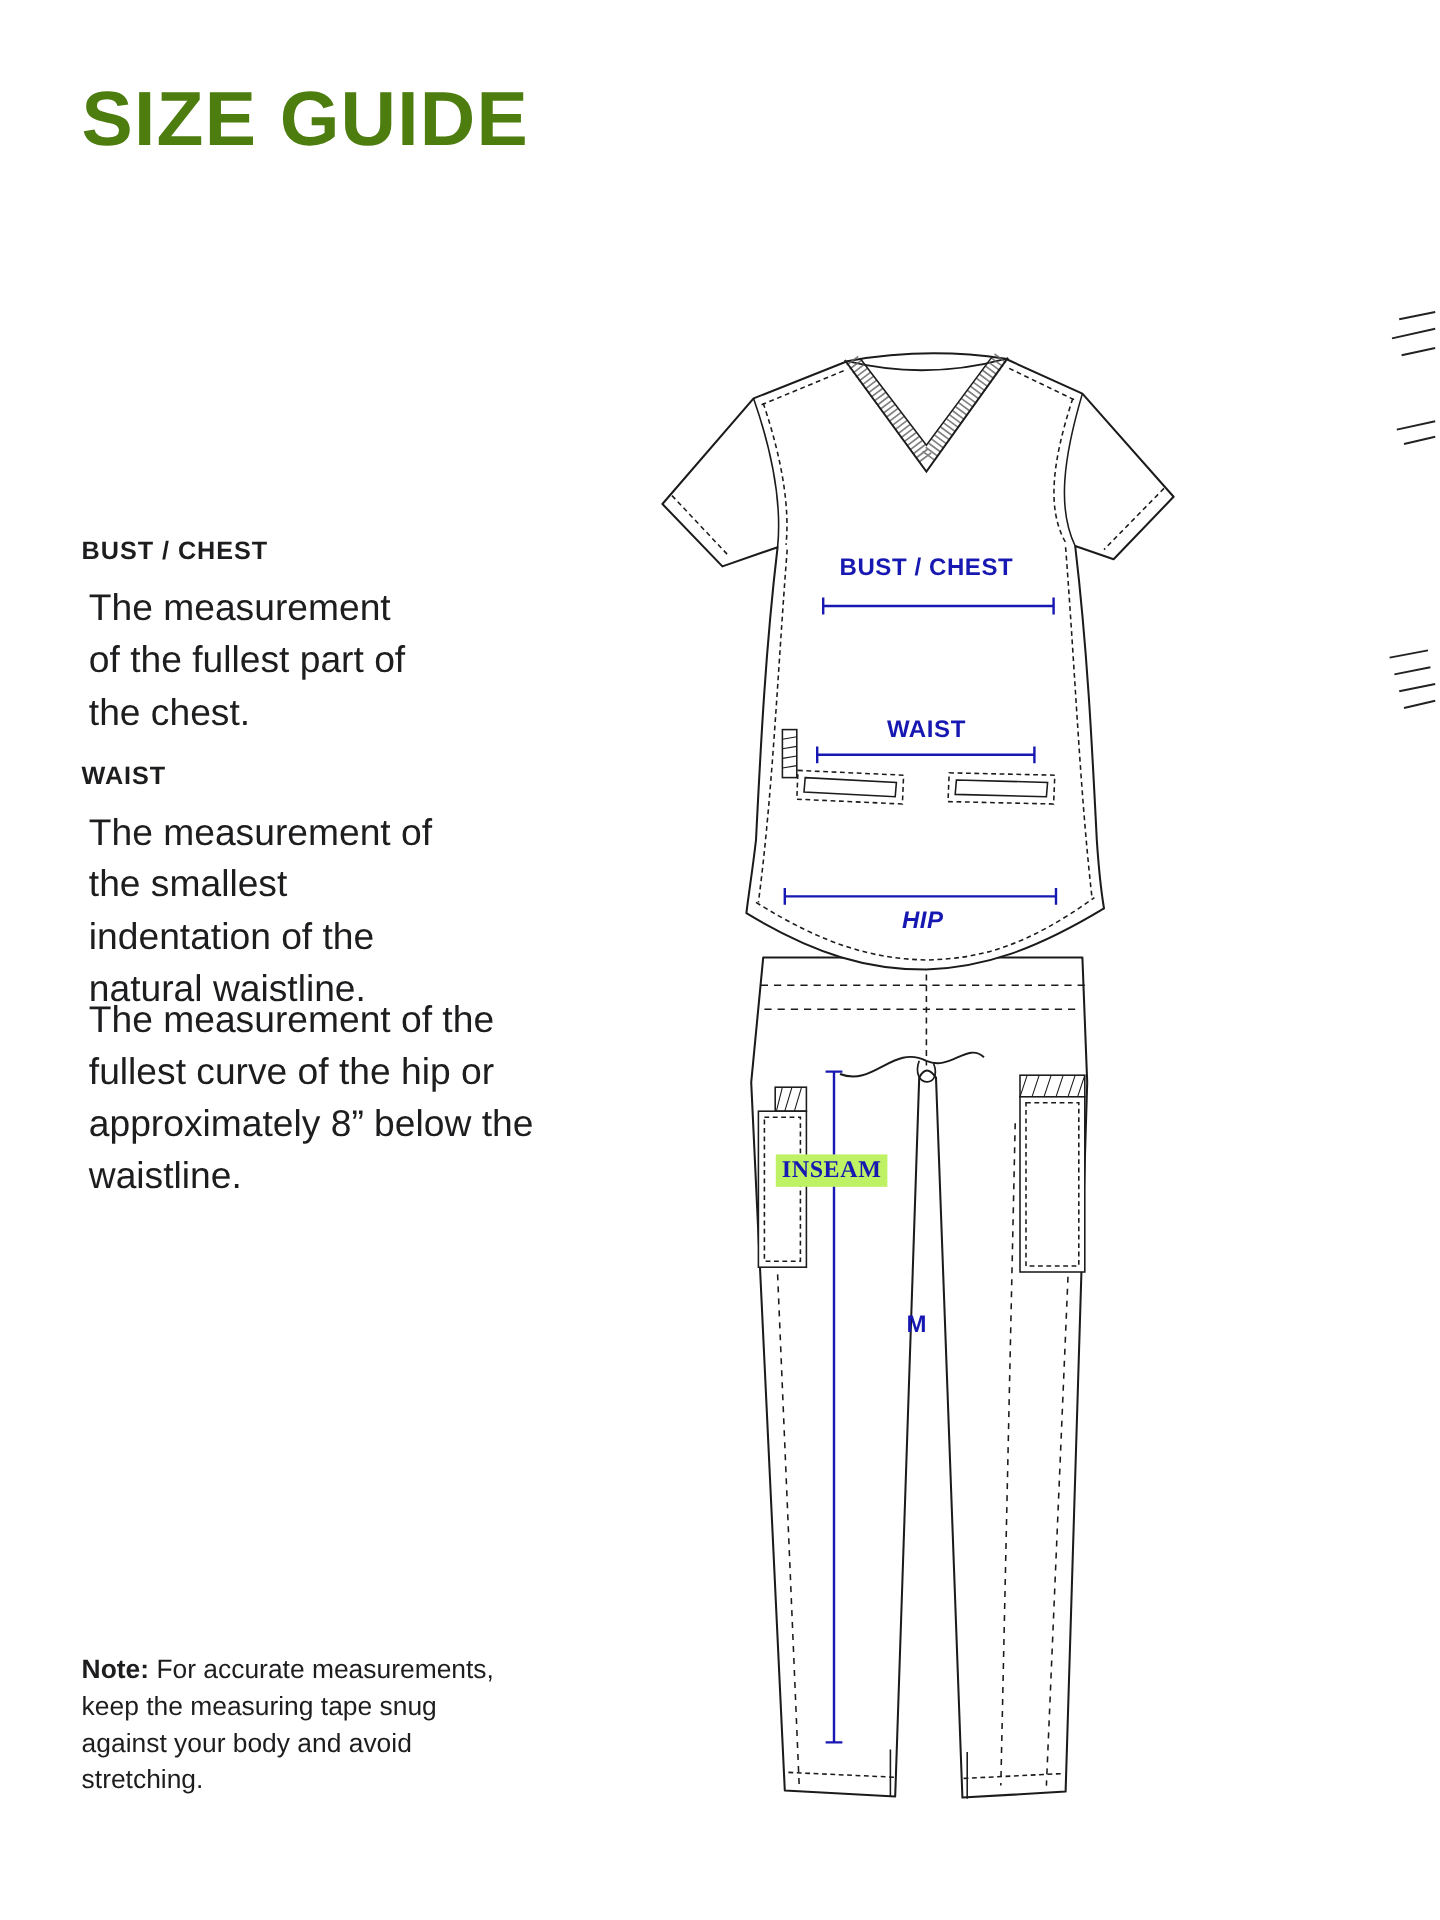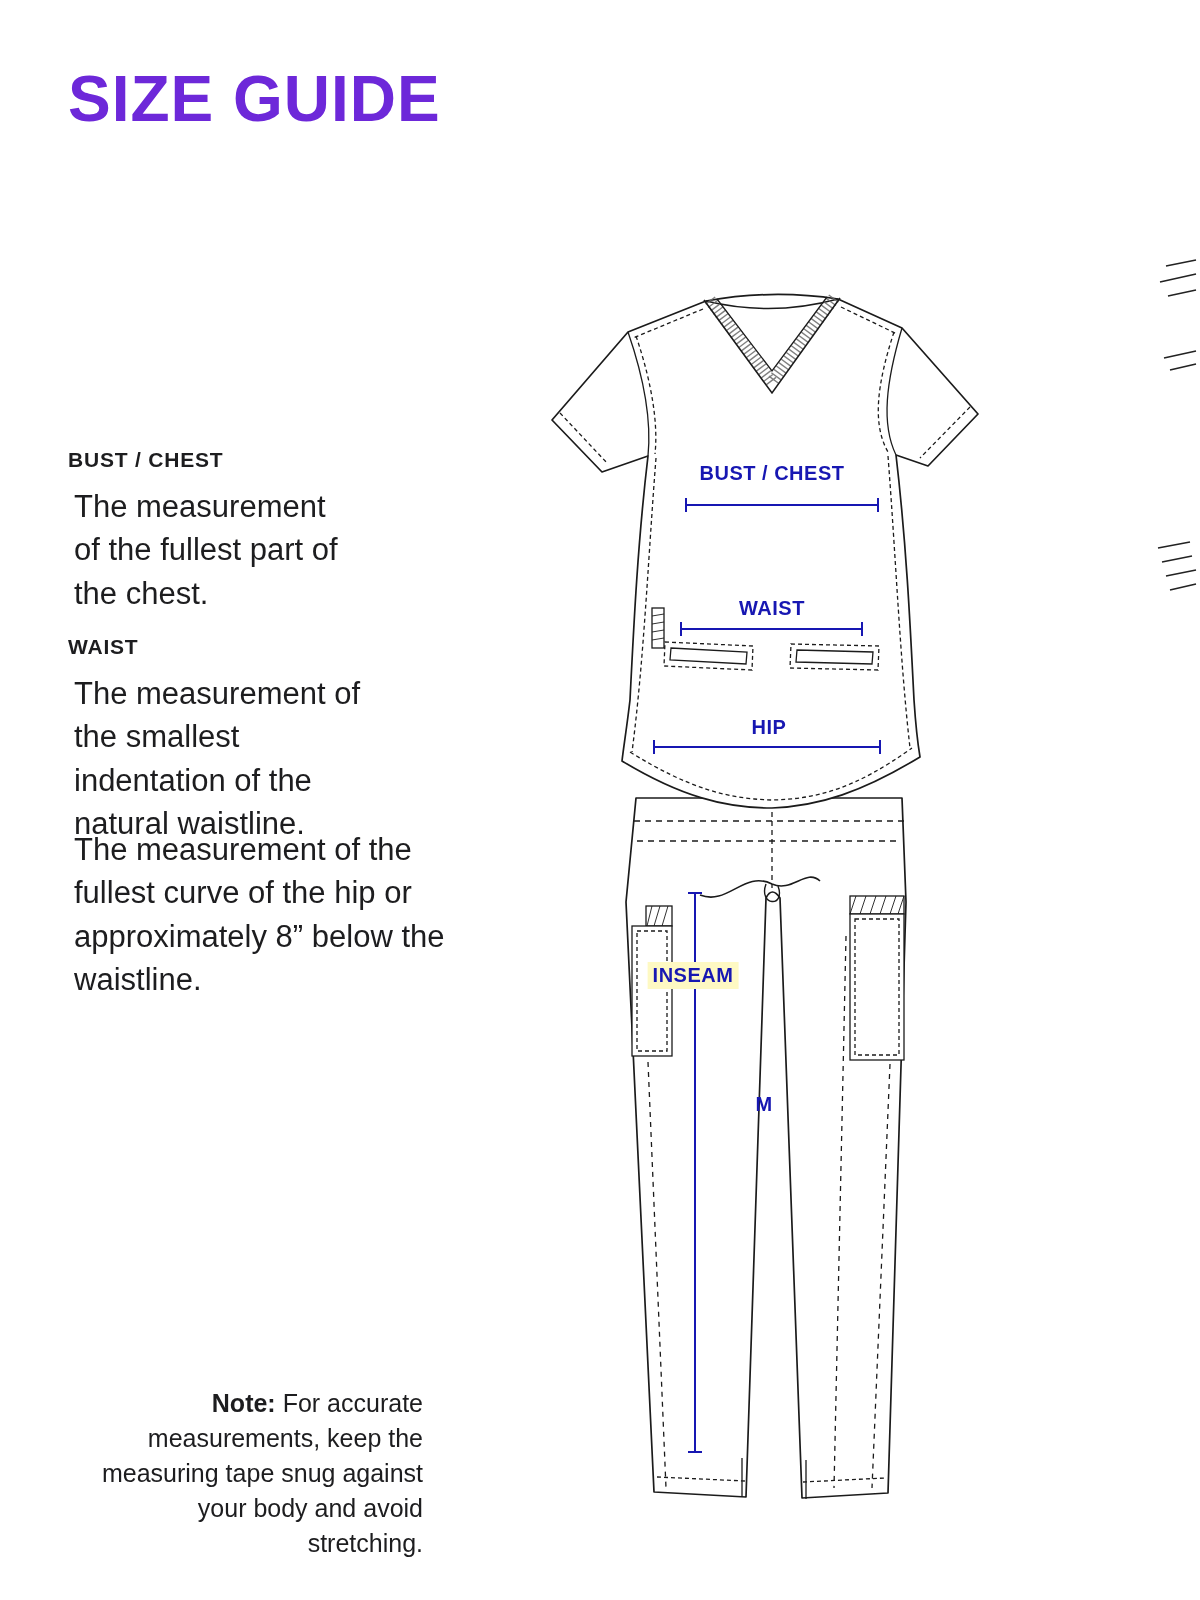--- a/index.html
+++ b/index.html
@@ -7,49 +7,49 @@
   html,body { margin:0; padding:0; }
   body {
     width:1200px; height:1600px; position:relative; overflow:hidden;
     background:#ffffff; color:var(--ink);
     font-family:"Liberation Sans", sans-serif;
   }
   .page { position:absolute; inset:0; }
 
   .title {
     position:absolute; left:68px; top:62px; margin:0;
-    font-size:64px; font-weight:bold; letter-spacing:1px; color:#6d28d9;
+    font-size:64px; font-weight:bold; letter-spacing:1px; color:#4d7c0f;
   }
   .intro {
     position:absolute; left:68px; top:180px; width:440px; margin:0;
     font-size:27px; line-height:1.38;
   }
   .def { position:absolute; left:68px; }
   .def h3 { margin:0 0 13px 0; font-size:21px; font-weight:bold; letter-spacing:0.8px; }
   .def p  { margin:6px; font-size:31px; line-height:1.4; }
   #def-bust   { top:448px; }  #def-bust p   { width:280px; }
   #def-waist  { top:635px; }  #def-waist p  { width:312px; }
   #def-hips   { top:822px; }  #def-hips p   { width:388px; }
   #def-inseam { top:1025px; } #def-inseam p { width:358px; }
 
   .note {
-    position:absolute; left:68px; top:1376px; width:345px; margin:10px;
-    font-size:25px; line-height:1.4;text-align:right;
+    position:absolute; left:68px; top:1376px; width:345px; margin:0;
+    font-size:22px; line-height:1.4;
   }
   .note b { font-weight:bold; }
 
   .garment { position:absolute; left:0; top:0; width:1200px; height:1600px; pointer-events:none; }
   .blue path { stroke:var(--accent); }
 
   .diagram-label {
     position:absolute; transform:translateX(-50%);
     color:var(--accent); font-weight:bold; font-size:20px; letter-spacing:0.5px;
     white-space:nowrap;
   }
-  #lbl-inseam { background:#fef9c3; padding:2px 5px; }
+  #lbl-inseam { background:#bef264; padding:2px 5px;font-family:Liberation Serif, serif; }
 
   .edge-strip { position:absolute; left:1156px; top:252px; width:44px; height:350px; }
 </style>
 </head>
 <body>
 
 <div class="page">
 
   <h1 class="title">SIZE GUIDE</h1>
 
@@ -144,21 +144,21 @@
     <g class="blue" fill="none" stroke-width="2">
       <path d="M686,505 L878,505 M686,498 L686,512 M878,498 L878,512"></path>
       <path d="M681,629 L862,629 M681,622 L681,636 M862,622 L862,636"></path>
       <path d="M654,747 L880,747 M654,740 L654,754 M880,740 L880,754"></path>
       <path d="M695,893 L695,1452 M688,893 L702,893 M688,1452 L702,1452"></path>
     </g>
   </svg>
 
   <div class="diagram-label" id="lbl-bust" style="left:772px; top:462px;">BUST / CHEST</div>
   <div class="diagram-label" id="lbl-waist" style="left:772px; top:597px;">WAIST</div>
-  <div class="diagram-label" id="lbl-hip" style="left:769px; top:716px;">HIP</div>
+  <div class="diagram-label" id="lbl-hip" style="left:769px; top:756px;font-style:italic;">HIP</div>
   <div class="diagram-label" id="lbl-inseam" style="left:693px; top:962px;">INSEAM</div>
   <div class="diagram-label" id="lbl-size" style="left:764px; top:1093px;">M</div>
 
   <svg class="edge-strip" viewBox="0 0 44 350" aria-hidden="true">
     <g fill="none" stroke="#222222" stroke-width="1.6">
       <path d="M10,14 L40,8 M4,30 L40,22 M12,44 L40,38"></path>
       <path d="M8,106 L40,99 M14,118 L40,112"></path>
       <path d="M2,296 L34,290 M6,310 L36,304 M10,324 L40,318 M14,338 L40,332"></path>
     </g>
   </svg>

